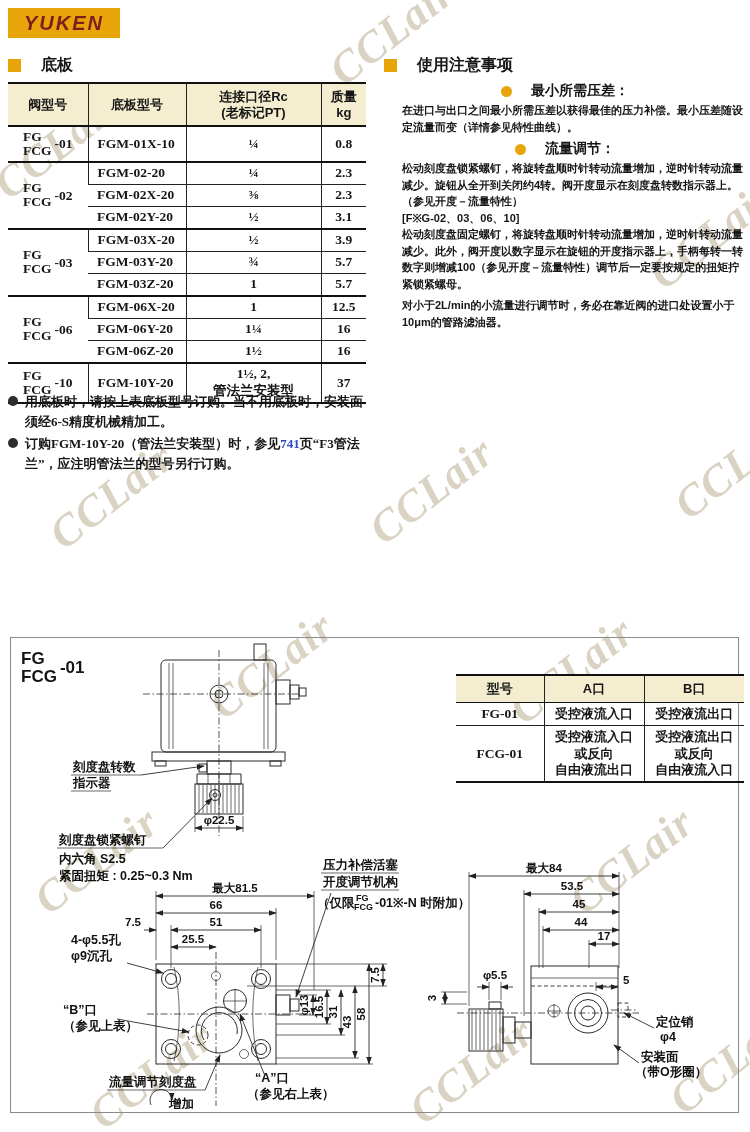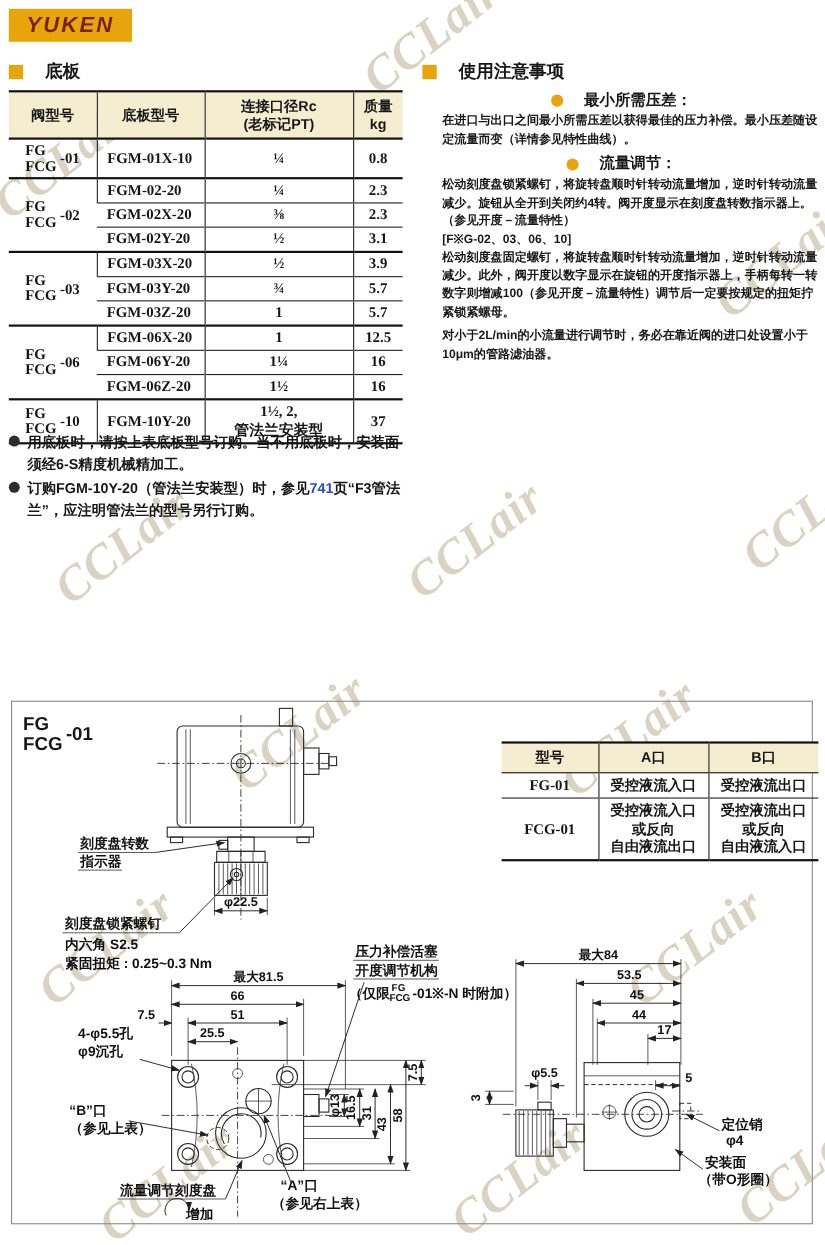--- a/index.html
+++ b/index.html
@@ -28,21 +28,21 @@
   .bp-table tr.s td{border-top:1px solid #222;}
   .bp-table tr.last td{border-bottom:2.5px solid #111;}
   .serif{font-family:"Liberation Serif",serif;font-weight:bold;font-size:13.5px;}
   .plate-cell{text-align:left !important;padding-left:9px !important;}
   .prewrap{white-space:pre-line;line-height:1.25;}
   .vstack{display:flex;align-items:center;justify-content:center;gap:3px;}
   .vcol{display:flex;flex-direction:column;line-height:1.05;align-items:flex-start;}
   .vsuf{margin-top:1px;}
   
   .notes{position:absolute;left:8px;top:392px;width:364px;z-index:2;}
-  .note{display:flex;gap:7px;font-weight:bold;font-size:13px;line-height:1.5;margin-bottom:3px;}
+  .note{display:flex;gap:7px;font-weight:bold;font-size:13px;line-height:1.5;margin-bottom:3px;font-family:Liberation Serif, serif;}
   .nb{width:10px;height:10px;border-radius:50%;background:#2d2d2d;margin-top:4px;flex:none;}
   .plink{color:#2B4BC8;cursor:pointer;}
   
   .prec{position:absolute;left:384px;top:82px;width:362px;z-index:2;}
   .pi{margin-bottom:5px;}
   .pi-head{display:flex;align-items:center;gap:19px;font-weight:bold;font-size:14px;margin-bottom:2px;justify-content:center;}
   .dot{width:11px;height:11px;border-radius:50%;background:#E8A50A;flex:none;}
   .pi-body{margin-left:18px;font-weight:bold;font-size:11px;line-height:1.5;}
   .pi-body p{margin:0;}
   

